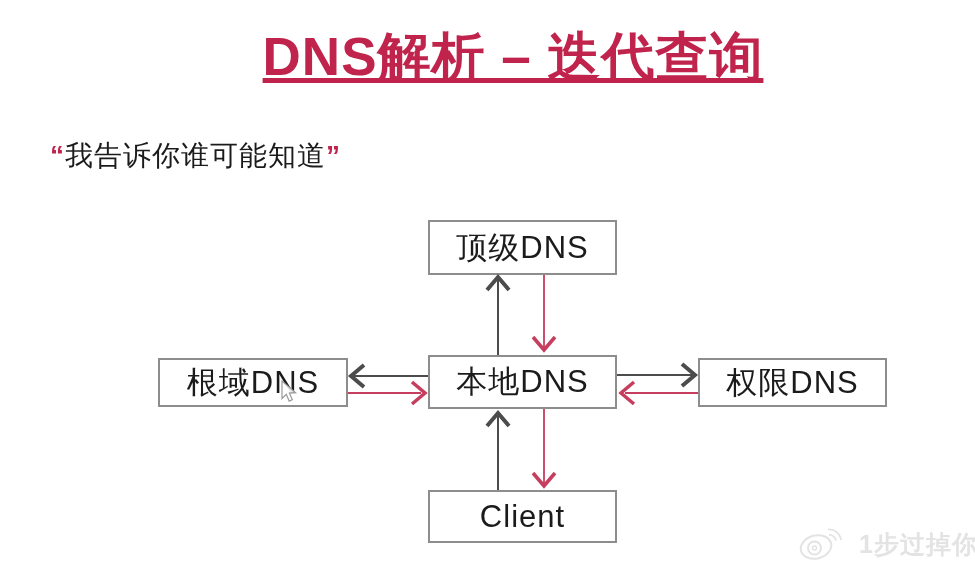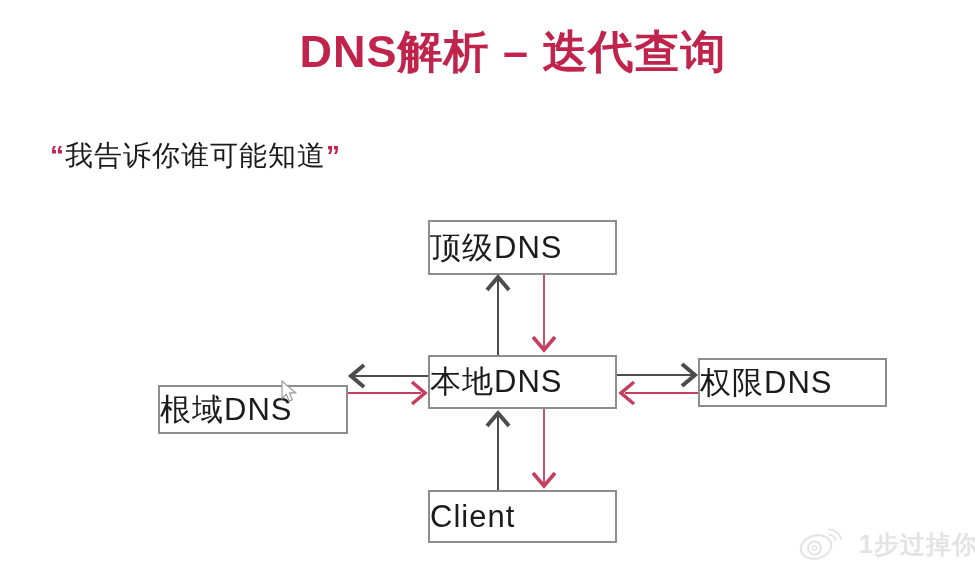--- a/index.html
+++ b/index.html
@@ -2,35 +2,36 @@
 <html><head>
 <meta charset="utf-8">
 <style>
   html,body{margin:0;padding:0;background:#fff;}
   .slide{
     position:relative;width:975px;height:567px;background:#ffffff;
     font-family:"Liberation Sans","DejaVu Sans",sans-serif;overflow:hidden;
   }
   .title{
     position:absolute;top:22px;left:513px;transform:translateX(-50%);
-    font-size:45px;font-weight:bold;color:#c0244c;white-space:nowrap;
+    font-size:53px;font-weight:bold;color:#c0244c;white-space:nowrap;
     letter-spacing:1px;
+    text-decoration:underline;
   }
   .quote{
     position:absolute;top:137px;left:50px;font-size:28px;color:#1b1b1b;
     white-space:nowrap;letter-spacing:1px;
   }
   .quote .qmark{color:#c0244c;font-weight:bold;}
   .node{
     position:absolute;background:#fff;border:2px solid #8d8d8d;
-    display:flex;align-items:center;
+    display:flex;align-items:center;justify-content:center;
     font-size:31px;color:#1b1b1b;letter-spacing:1px;box-sizing:border-box;
   }
   .node-top    {left:428px;top:220px;width:189px;height:55px;}
-  .node-root   {left:158px;top:358px;width:190px;height:49px;margin-top:27px;}
+  .node-root   {left:158px;top:358px;width:190px;height:49px;}
   .node-local  {left:428px;top:355px;width:189px;height:54px;z-index:2;}
   .node-auth   {left:698px;top:358px;width:189px;height:49px;}
   .node-client {left:428px;top:490px;width:189px;height:53px;}
   .arrows{position:absolute;left:0;top:0;width:975px;height:567px;pointer-events:none;z-index:1;}
   .overlay{position:absolute;left:0;top:0;width:975px;height:567px;pointer-events:none;z-index:3;}
   .watermark{
     position:absolute;left:799px;top:526px;display:flex;align-items:center;
     gap:16px;color:#e3e3e3;z-index:4;
   }
   .watermark-text{font-size:25px;font-weight:bold;letter-spacing:1px;white-space:nowrap;}

